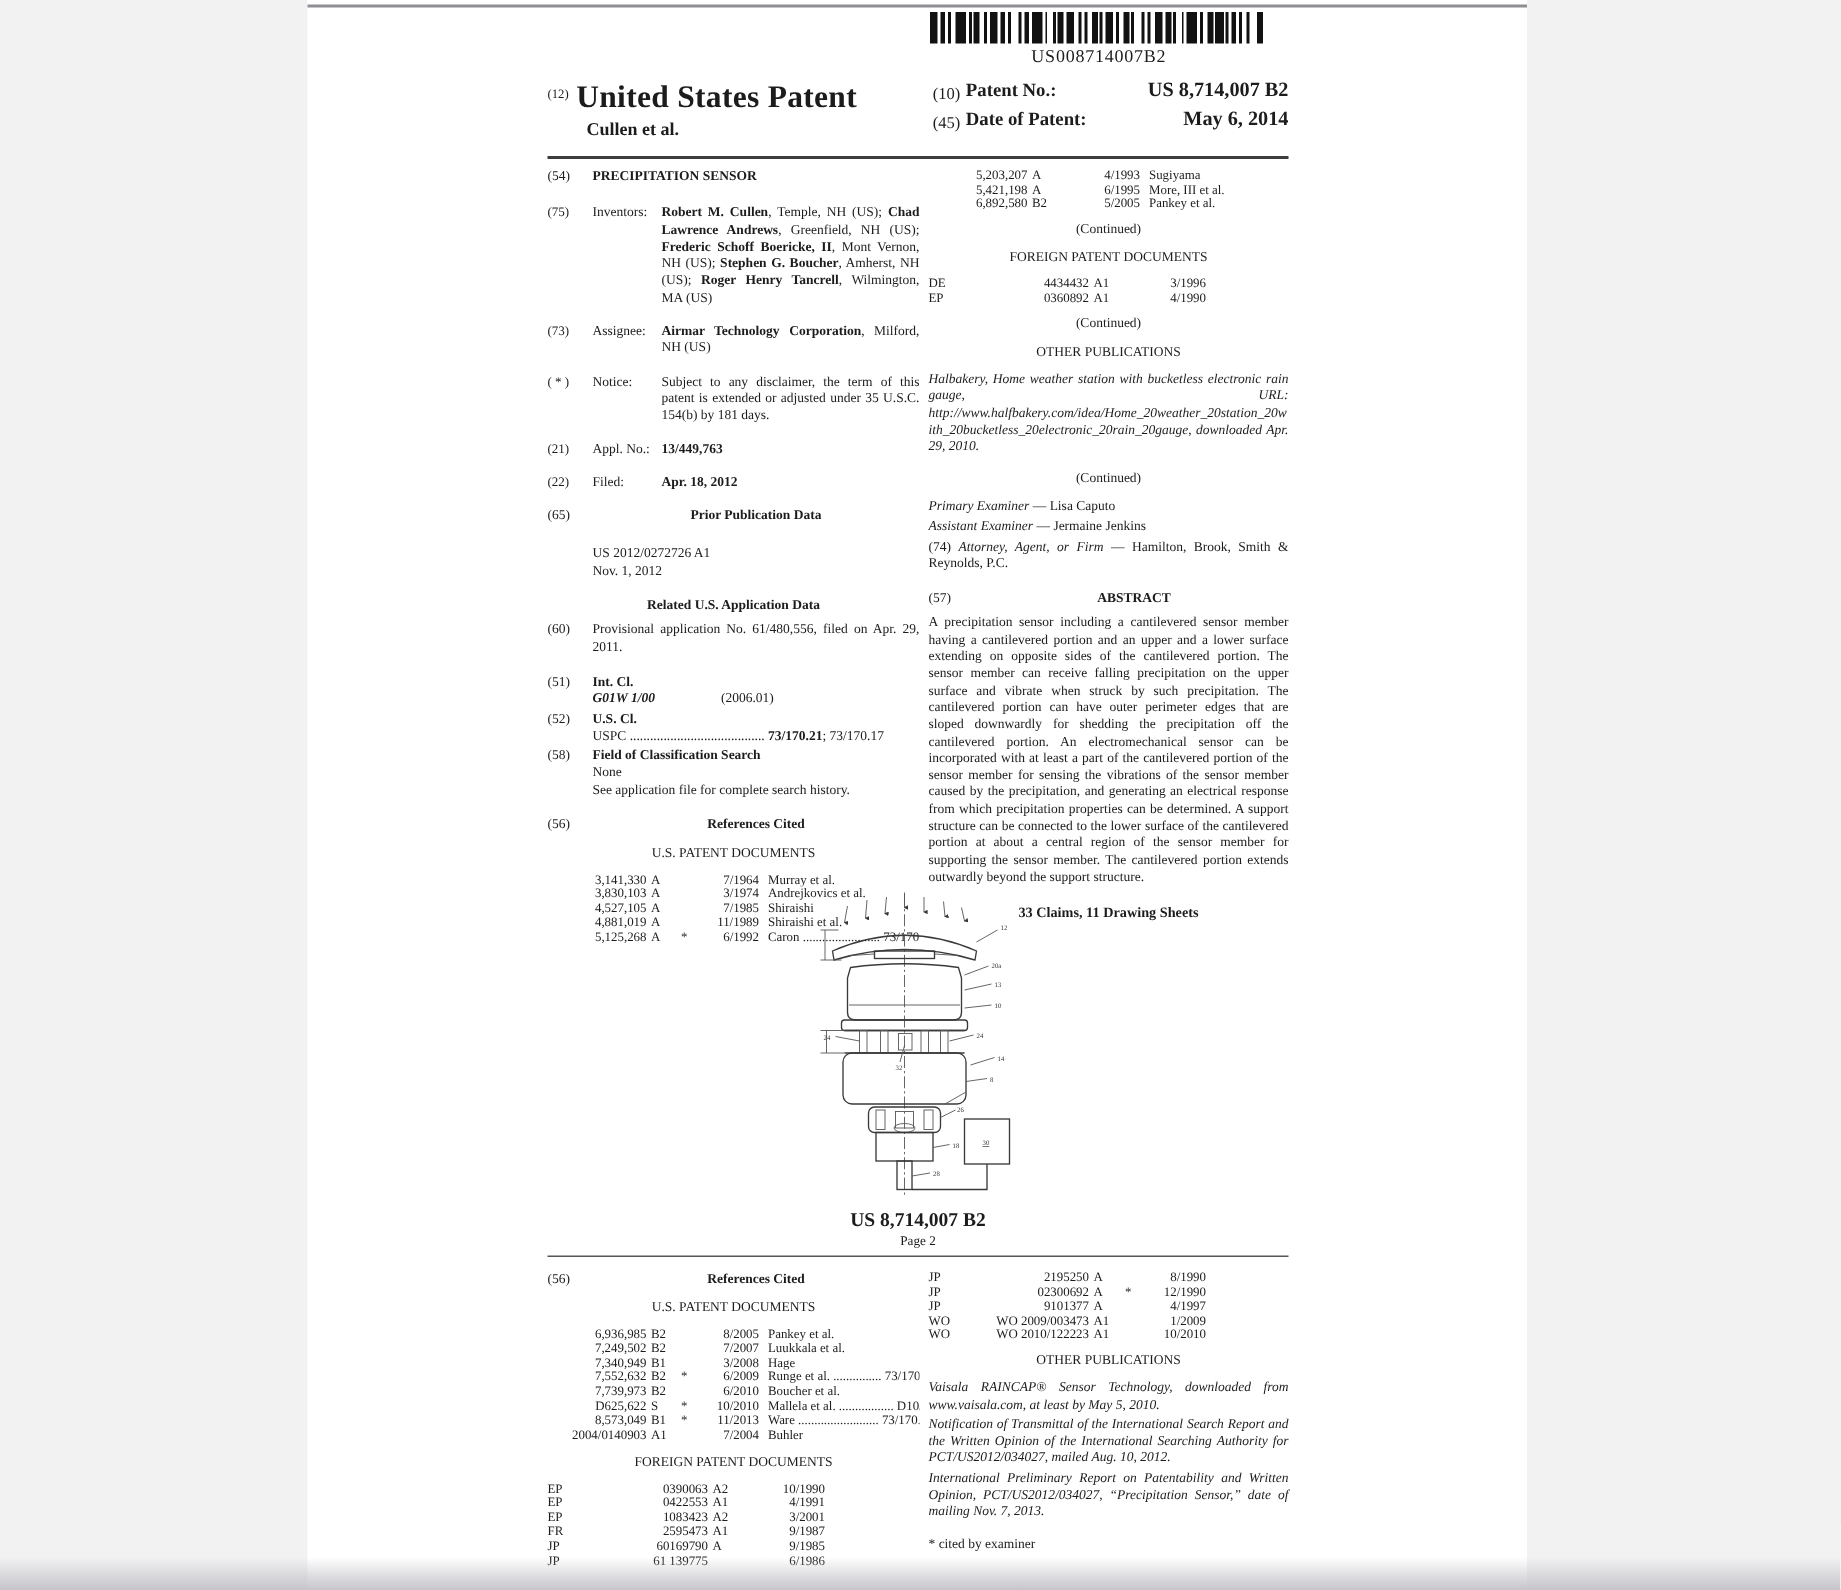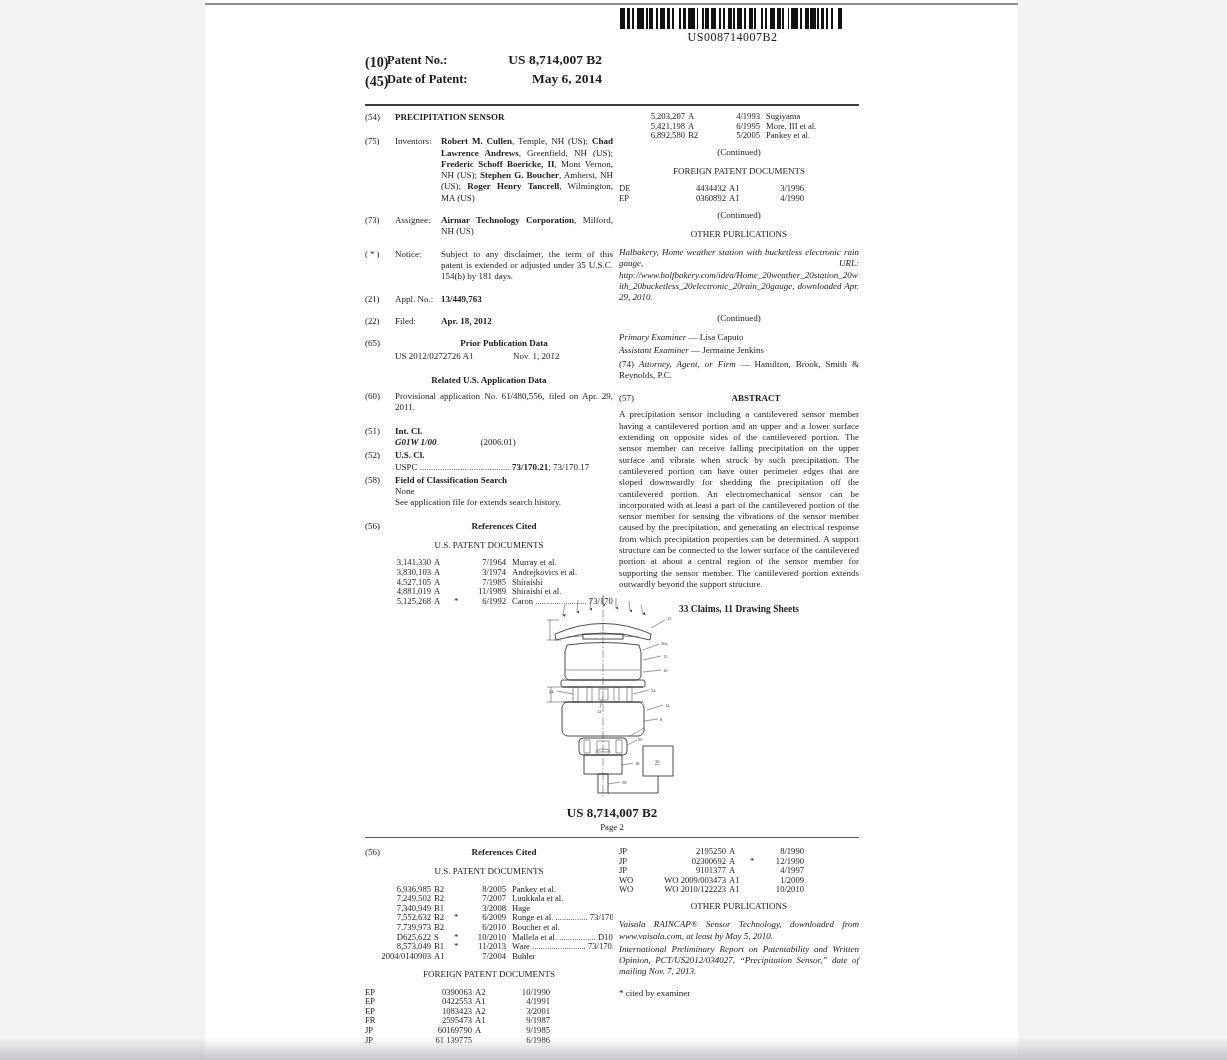--- a/index.html
+++ b/index.html
@@ -18,21 +18,21 @@
   .barcode-text { font-size:12px; margin-top:1px; letter-spacing:0.5px; }
 
   
   .hdr { position:absolute; left:160px; top:52px; width:494px; display:flex; }
   .hdr-left { width:52%; }
   .hdr-right { width:48%; }
   .kindnum { font-size:8.5px; vertical-align:6px; margin-right:5px; }
   .doc-type { font-size:21px; font-weight:bold; letter-spacing:0.2px; }
   .inv-line { font-size:12px; font-weight:bold; margin-left:26px; margin-top:2px; }
   .hdr-row { display:flex; font-size:12.5px; font-weight:bold; line-height:16px; }
-  .hdr-row .knum { font-size:14px; font-weight:bold; width:22px; padding-top:3px; }
+  .hdr-row .knum { font-size:11px; font-weight:normal; width:22px; padding-top:3px; }
   .hdr-row .klabel { width:108px; }
   .hdr-row .kval { flex:1; text-align:right; font-size:13.5px; }
   .hdr-rule { position:absolute; left:160px; top:104px; width:494px; height:2px; background:#3d3d3d; }
 
   
   .col { position:absolute; font-size:9px; line-height:11.3px; }
   .colL { left:160px; top:112px; width:248px; }
   .colR { left:414px; top:112px; width:240px; }
   .colL2 { left:160px; top:847px; width:248px; }
   .colR2 { left:414px; top:847px; width:240px; }
@@ -40,21 +40,21 @@
   .fld { display:grid; grid-template-columns:30px 46px 1fr; margin-bottom:11px; }
   .fld .num { font-size:8.7px; }
   .fld .val { text-align:justify; }
   .fld2 { display:grid; grid-template-columns:30px 1fr; margin-bottom:10px; }
   .b { font-weight:bold; }
   .ctr { text-align:center; }
   .sub-title { text-align:center; margin:6px 0 7px; }
   .continued { text-align:center; margin:6px 0 8px; }
   .just { text-align:justify; }
 
-  .pubdata-row { display:flex; margin:2px 0 12px 30px; }
+  .pubdata-row { display:flex; margin:14px 0 12px 30px;flex-direction:column; }
   .pubdata-row span:first-child { width:118px; }
 
   .refrow { display:grid; grid-template-columns:66px 17px 7px 42px 1fr; column-gap:3px;
     font-size:8.6px; line-height:9.6px; }
   .refrow .rnum { text-align:right; }
   .refrow .rdate { text-align:right; }
   .refrow .rname { padding-left:3px; white-space:nowrap; overflow:hidden; }
   .forrow { display:grid; grid-template-columns:30px 74px 18px 7px 44px; column-gap:3px;
     font-size:8.6px; line-height:9.6px; }
   .forrow .rnum { text-align:right; }
@@ -166,20 +166,26 @@
         <div class="bc-bar" style="width: 3.5px; background: transparent;"></div>
         <div class="bc-bar" style="width: 1.75px; background: rgb(17, 17, 17);"></div>
         <div class="bc-bar" style="width: 5.25px; background: transparent;"></div>
         <div class="bc-bar" style="width: 3.5px; background: rgb(17, 17, 17);"></div>
         <div class="bc-bar" style="width: 3.5px; background: transparent;"></div>
       </div>
     <div class="barcode-text">US008714007B2</div>
   </div>
 
   <div class="hdr">
+    <div class="hdr-left">
+      <div>
+        <span class="kindnum">(12)</span><span class="doc-type">United States Patent</span>
+      </div>
+      <div class="inv-line">Cullen et al.</div>
+    </div>
     <div class="hdr-right">
       <div class="hdr-row">
         <span class="knum">(10)</span>
         <span class="klabel">Patent No.:</span>
         <span class="kval">US 8,714,007 B2</span>
       </div>
       <div class="hdr-row">
         <span class="knum">(45)</span>
         <span class="klabel">Date of Patent:</span>
         <span class="kval">May 6, 2014</span>
@@ -245,21 +251,21 @@
     </div>
     <div class="fld2" style="margin-bottom:2px">
       <span class="num"></span>
       <span><span>USPC</span><span> ........................................ </span><span style="font-weight: bold;">73/170.21</span><span>; 73/170.17</span></span>
     </div>
     <div class="fld2" style="margin-bottom:12px">
       <span class="num">(58)</span>
       <span>
         <span class="b">Field of Classification Search</span><br>
         <span>None</span><br>
-        <span>See application file for extends search history.</span>
+        <span>See application file for complete search history.</span>
       </span>
     </div>
     <div class="fld2" style="margin-bottom:8px">
       <span class="num">(56)</span>
       <span class="b ctr">References Cited</span>
     </div>
     <div class="sub-title">U.S. PATENT DOCUMENTS</div>
     <div>
 
         <div class="refrow">
@@ -627,20 +633,21 @@
           <span></span>
           <span class="rdate">10/2010</span>
         </div>
       </div>
     <div class="sub-title">OTHER PUBLICATIONS</div>
     <div>
 
 
         <div class="pub-para">Vaisala RAINCAP® Sensor Technology, downloaded from www.vaisala.com, at least by May 5, 2010.</div>
 
+        <div class="pub-para">Notification of Transmittal of the International Search Report and the Written Opinion of the International Searching Authority for PCT/US2012/034027, mailed Aug. 10, 2012.</div>
 
         <div class="pub-para">International Preliminary Report on Patentability and Written Opinion, PCT/US2012/034027, “Precipitation Sensor,” date of mailing Nov. 7, 2013.</div>
       </div>
     <div class="cited">* cited by examiner</div>
   </div>
 </div>
 
 <div class="bottom-shade"></div>
 
 </body></html>

